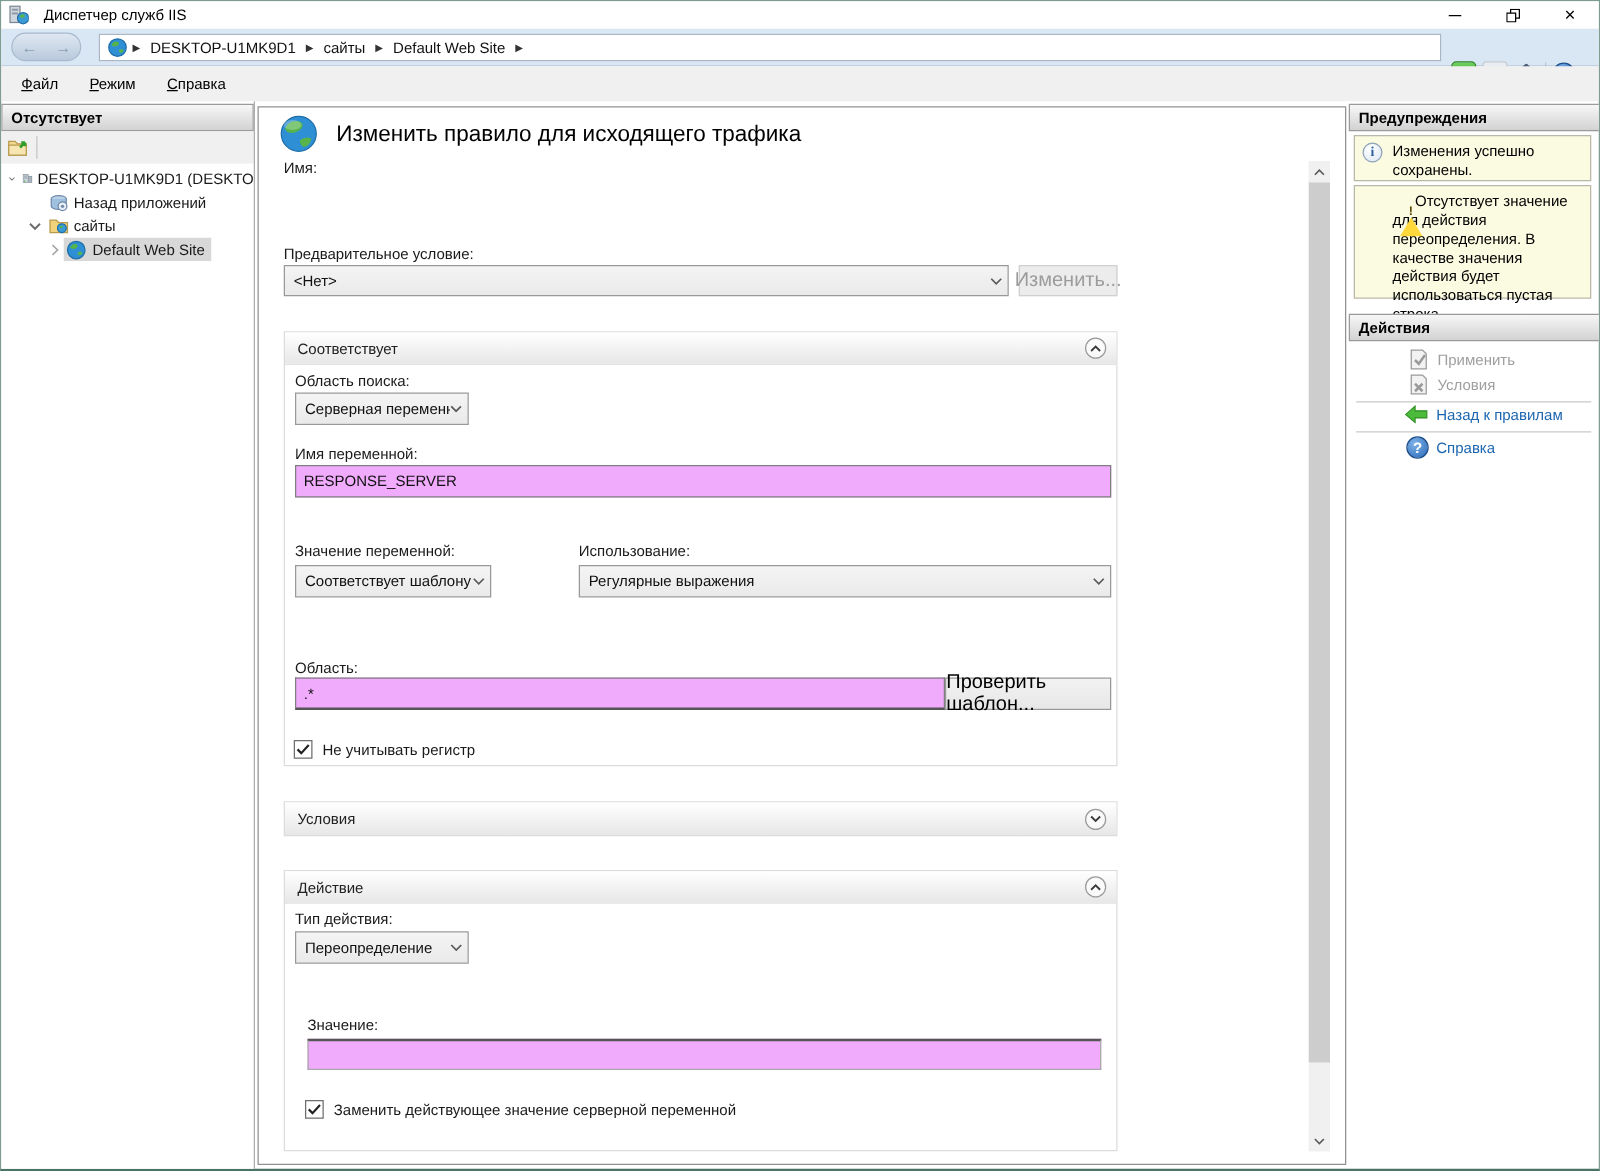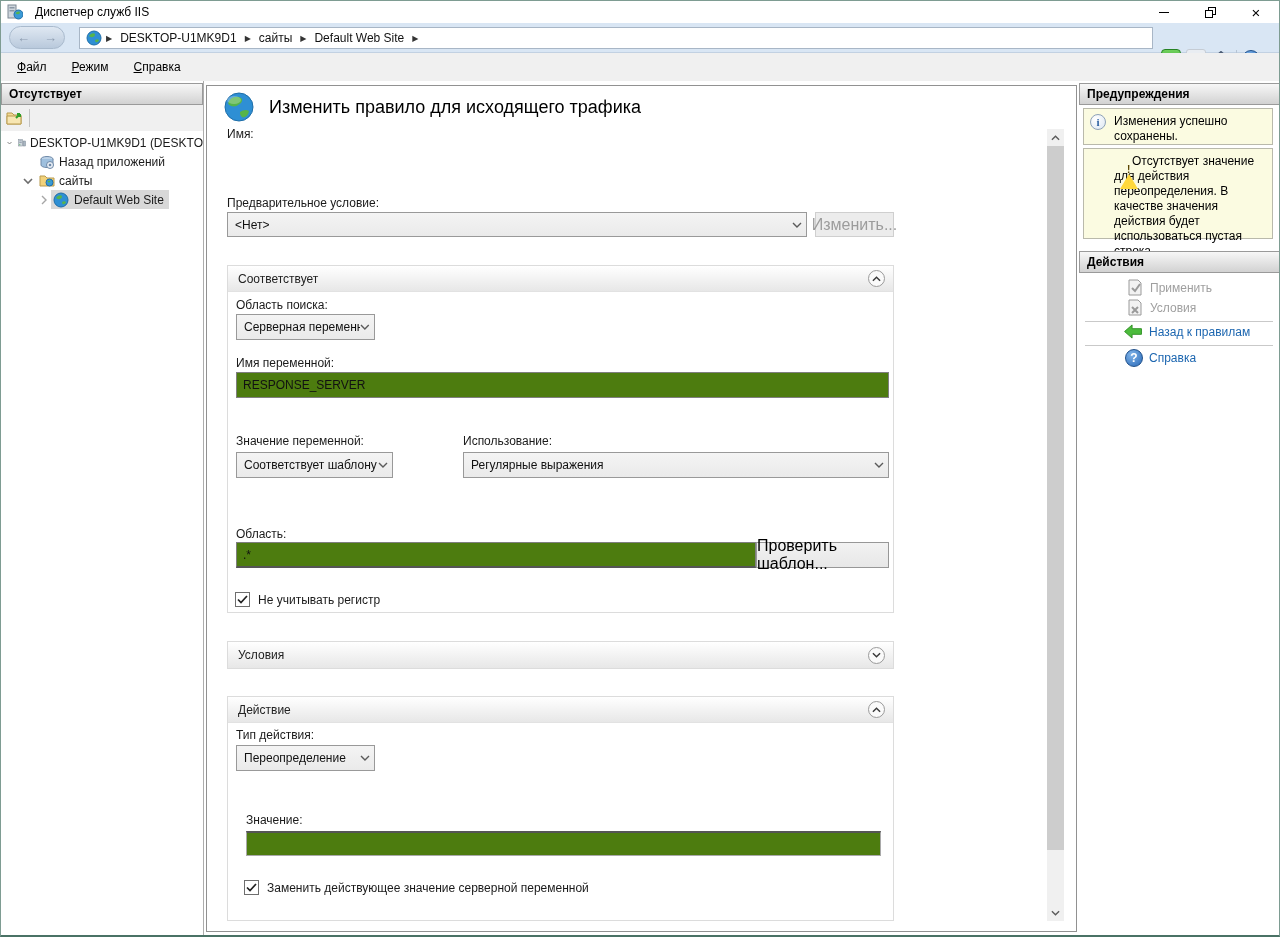--- a/index.html
+++ b/index.html
@@ -51,21 +51,21 @@
   .conn-toolbar { left:0; top:104px; width:202px; height:26px; background:#f0f0f0; display:flex; align-items:center; }
   .tb-sep { width:1px; height:18px; background:#c3c3c3; margin-left:8px; }
   .tree-area { left:0; top:130px; width:202px; height:807px; background:#fff; }
   .tree-row { position:absolute; height:19px; display:flex; align-items:center; white-space:nowrap; overflow:hidden; font-size:12px; }
   .tree-sel { background:#d8d8d8; }
 
   
   .main-panel { left:205px; top:84px; width:871px; height:847px; background:#fff; border:1px solid #919191; }
   .page-title { font-size:18px; color:#000; }
   .lbl { font-size:12px; color:#1a1a1a; white-space:nowrap; }
-  .input { position:absolute; border:1px solid #7f7f7f; background:#4d7c0f; font-size:12px; padding:0 6px;
+  .input { position:absolute; border:1px solid #7f7f7f; background:#f0abfc; font-size:12px; padding:0 6px;
            font-family:"Liberation Sans", sans-serif; color:#111; }
   .input.disabled { background:#f0f0f0; color:#8e8e8e; border-color:#b9b9b9; }
   .select { position:absolute; display:flex; align-items:center; justify-content:space-between; padding:0 4px 0 7px;
             background:linear-gradient(#f4f4f4,#eaeaea); border:1px solid #999; font-size:12px; color:#111;
             white-space:nowrap; overflow:hidden; }
   .btn { position:absolute; background:linear-gradient(#f2f2f2,#e7e7e7); border:1px solid #979797; font-size:16px;
          display:flex; align-items:center; justify-content:center; color:#000; }
   .btn.disabled { background:#ececec; border-color:#cfcfcf; color:#9c9c9c; }
   .section { position:absolute; border:1px solid #dcdcdc; background:#fff; }
   .section-header { height:26px; background:linear-gradient(#ffffff,#e7e7e7); border-bottom:1px solid #e2e2e2;

